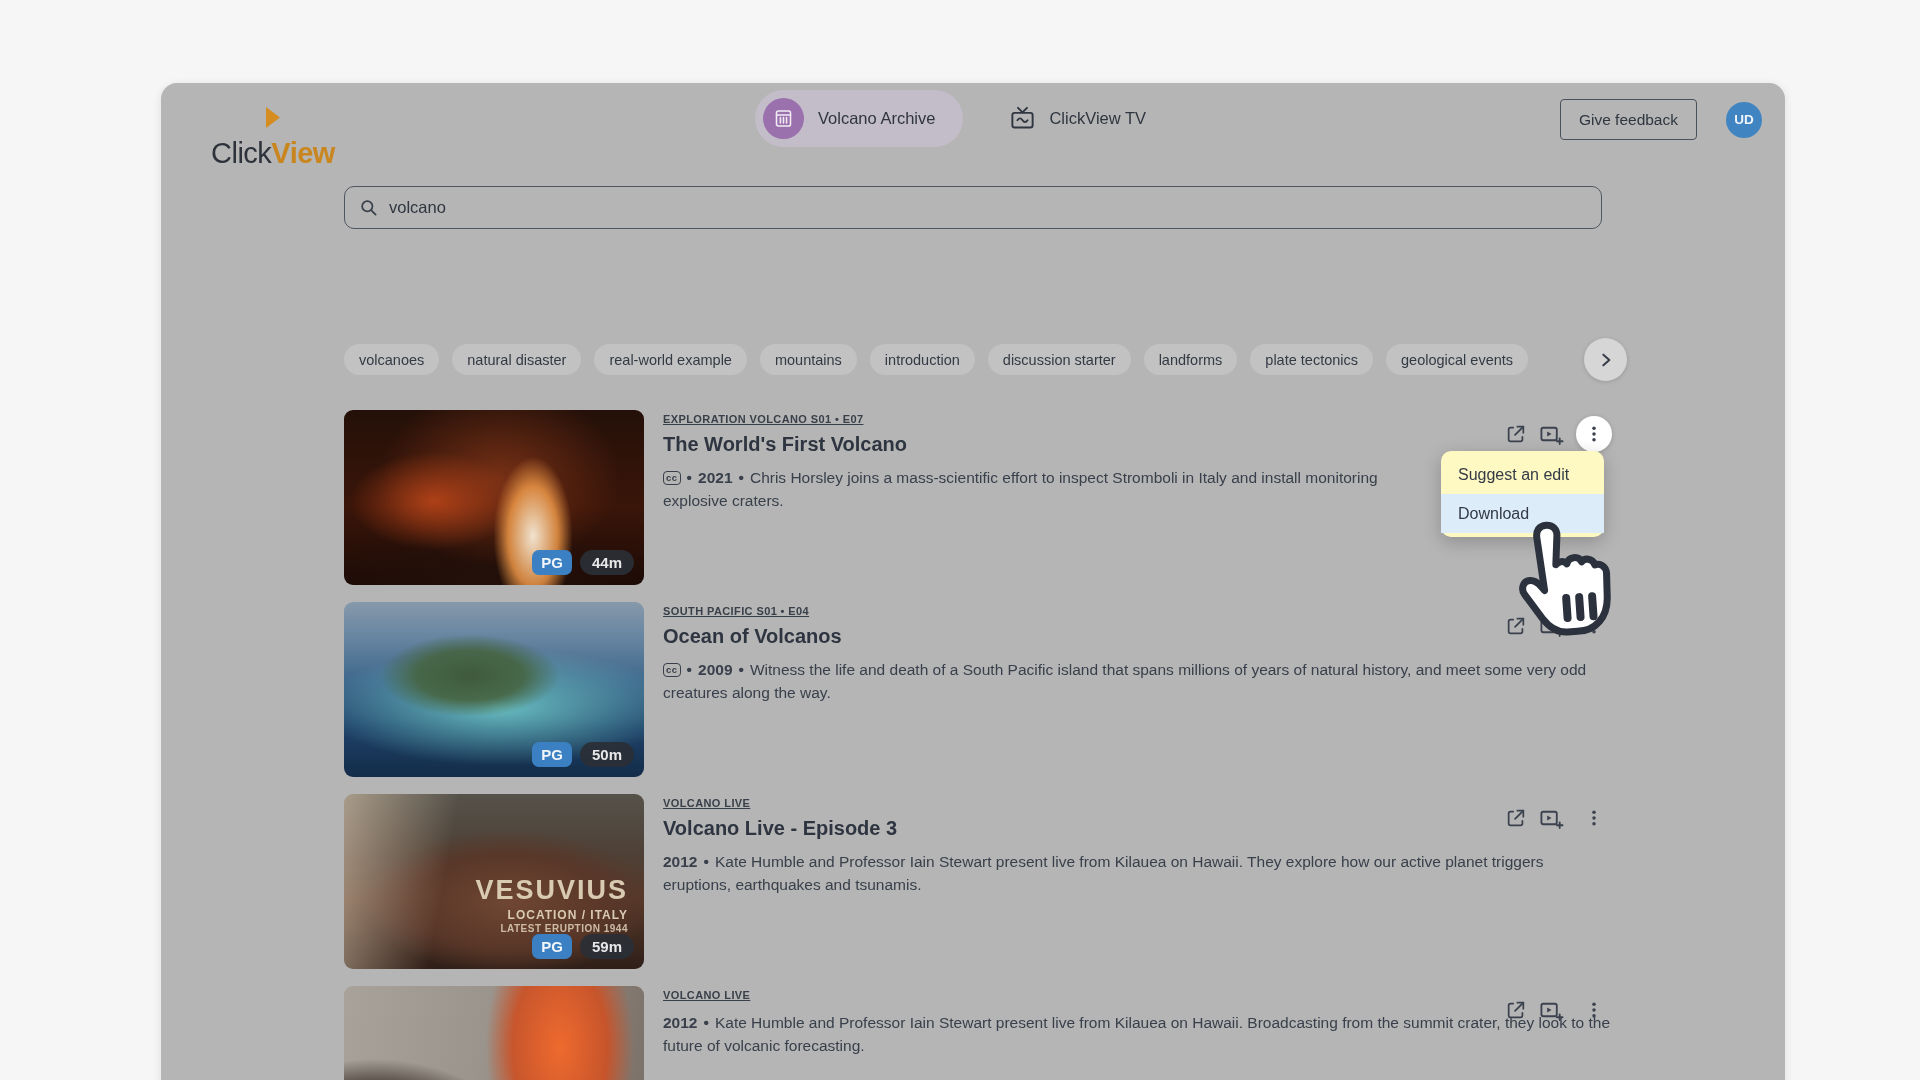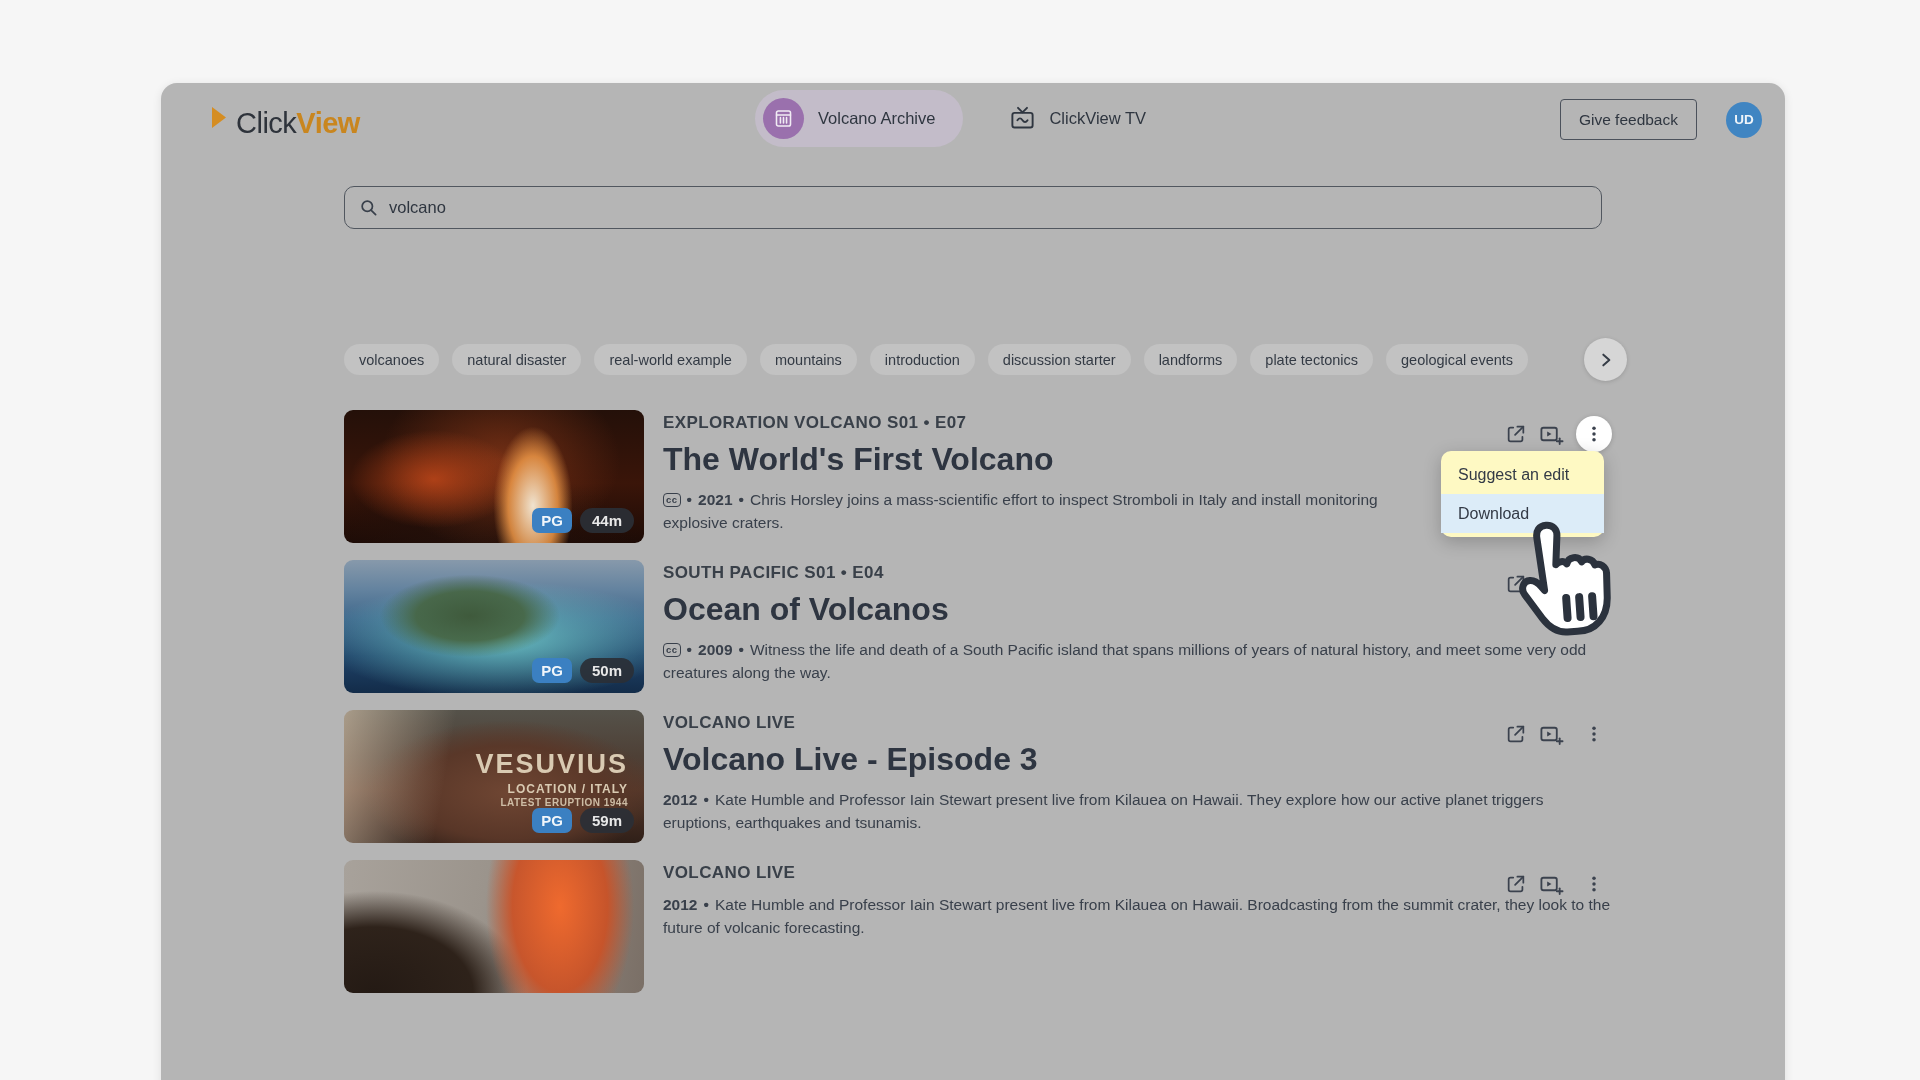--- a/index.html
+++ b/index.html
@@ -3,21 +3,21 @@
 <meta charset="utf-8">
 <style>
   * { margin:0; padding:0; box-sizing:border-box; }
   html,body { width:1920px; height:1080px; overflow:hidden; background:#f6f6f6;
     font-family:"Liberation Sans", sans-serif; }
 
   .page-card { position:absolute; left:161px; top:83px; width:1624px; height:1200px;
     background:#b5b5b5; border-radius:16px; box-shadow:0 2px 10px rgba(0,0,0,.10); }
 
   
-  .brand { position:absolute; left:50px; top:24px; display:flex; align-items:flex-start; gap:9px; }
+  .brand { position:absolute; left:50px; top:24px; display:flex; align-items:center; gap:9px;flex-direction:column; }
   .brand-text { font-size:29px; letter-spacing:-0.5px; }
   .brand-first { color:#2e333b; font-weight:500; }
   .brand-second { color:#c9861f; font-weight:700; }
 
   .hdr-center { position:absolute; left:594px; top:7px; display:flex; align-items:center; gap:46px; }
   .exchange-pill { display:flex; align-items:center; gap:14px; height:57px; padding:0 28px 0 8px;
     background:#c3bcc9; border-radius:29px; border:none; cursor:pointer; }
   .exchange-circle { width:41px; height:41px; border-radius:50%; background:#9a70ad;
     display:flex; align-items:center; justify-content:center; }
   .nav-label { font-size:16.5px; color:#2f3640; font-weight:500; }
@@ -49,21 +49,21 @@
   .chips-row { position:absolute; left:183px; top:261px; display:flex; gap:13px; }
   .chip { height:31px; padding:0 15px; background:#c2c2c2; border:none; border-radius:16px;
     font-size:14.5px; color:#333a44; cursor:pointer; font-family:"Liberation Sans", sans-serif; white-space:nowrap; }
   .chips-next { position:absolute; left:1423px; top:255px; width:43px; height:43px; border-radius:50%;
     background:#d6d6d6; border:none; cursor:pointer; display:flex; align-items:center; justify-content:center;
     box-shadow:0 1px 4px rgba(0,0,0,.15); }
 
   
   .results { position:absolute; left:183px; top:327px; width:1268px; }
   .result-row { position:relative; display:flex; gap:19px; margin-bottom:17px; }
-  .thumb { position:relative; width:300px; height:133px; border-radius:9px; flex:none; cursor:pointer; overflow:hidden; }
+  .thumb { position:relative; width:300px; height:175px; border-radius:9px; flex:none; cursor:pointer; overflow:hidden; }
   .thumb-eruption-night { background:
       radial-gradient(55px 110px at 63% 72%, #f0e3cf 0%, rgba(236,150,70,.85) 45%, rgba(200,80,30,0) 72%),
       radial-gradient(120px 70px at 30% 52%, rgba(190,70,25,.85), rgba(150,50,20,0) 70%),
       radial-gradient(160px 120px at 52% 38%, rgba(170,70,30,.55), rgba(120,40,20,0) 75%),
       radial-gradient(200px 90px at 45% 98%, #23100a, rgba(30,10,6,0) 80%),
       linear-gradient(180deg, #241009 0%, #3a1509 55%, #1c0b06 100%); }
   .thumb-island { background:
       radial-gradient(120px 55px at 42% 42%, #3f5a3c 0%, rgba(70,100,65,.9) 45%, rgba(70,100,65,0) 75%),
       radial-gradient(230px 75px at 52% 60%, rgba(110,200,200,.9), rgba(110,200,200,0) 78%),
       linear-gradient(180deg, #8799ab 0%, #64839f 22%, #3f688c 45%, #1f4268 72%, #132c49 100%); }
@@ -81,22 +81,22 @@
   .thumb-overlay .ov-subtitle { font-size:12px; font-weight:700; letter-spacing:1px; }
   .thumb-overlay .ov-caption { font-size:10px; font-weight:600; letter-spacing:.5px; opacity:.9; }
 
   .badges { position:absolute; right:10px; bottom:10px; display:flex; gap:8px; align-items:center; }
   .badge-rating { background:#3b80c2; color:#f2f6fa; font-weight:700; font-size:15px;
     padding:4px 9px; border-radius:7px; }
   .badge-duration { background:rgba(42,47,54,.92); color:#e8e8e8; font-weight:600; font-size:15px;
     padding:4px 12px; border-radius:15px; }
 
   .result-text { padding-top:3px; width:949px; }
-  .result-eyebrow { font-size:17px; font-weight:700; letter-spacing:.4px; color:#394049; }
-  .result-title { font-size:32px; font-weight:600; color:#2e3541; margin-top:8px; cursor:pointer; }
+  .result-eyebrow { font-size:11px; font-weight:700; letter-spacing:.4px; color:#394049;text-decoration:underline; }
+  .result-title { font-size:20px; font-weight:600; color:#2e3541; margin-top:8px; cursor:pointer; }
   .result-desc { margin-top:11px; font-size:15.5px; color:#39404b; line-height:1.48; }
   .result-desc .year { font-weight:700; }
   .result-desc .sep { margin:0 6px; font-weight:700; }
   .cc-badge { display:inline-block; border:1.5px solid #39404b; border-radius:4px; font-size:9.5px;
     font-weight:700; padding:0px 2px; line-height:12px; vertical-align:2px; letter-spacing:.5px; }
 
   .row-icons { position:absolute; top:6px; right:0; display:flex; align-items:center; gap:12px; }
   .icon-btn { background:none; border:none; cursor:pointer; display:flex; align-items:center; justify-content:center; padding:0; }
   .kebab-btn { width:36px; height:36px; border-radius:50%; }
   .kebab-btn.active { background:#ffffff; box-shadow:0 1px 5px rgba(0,0,0,.18); }

